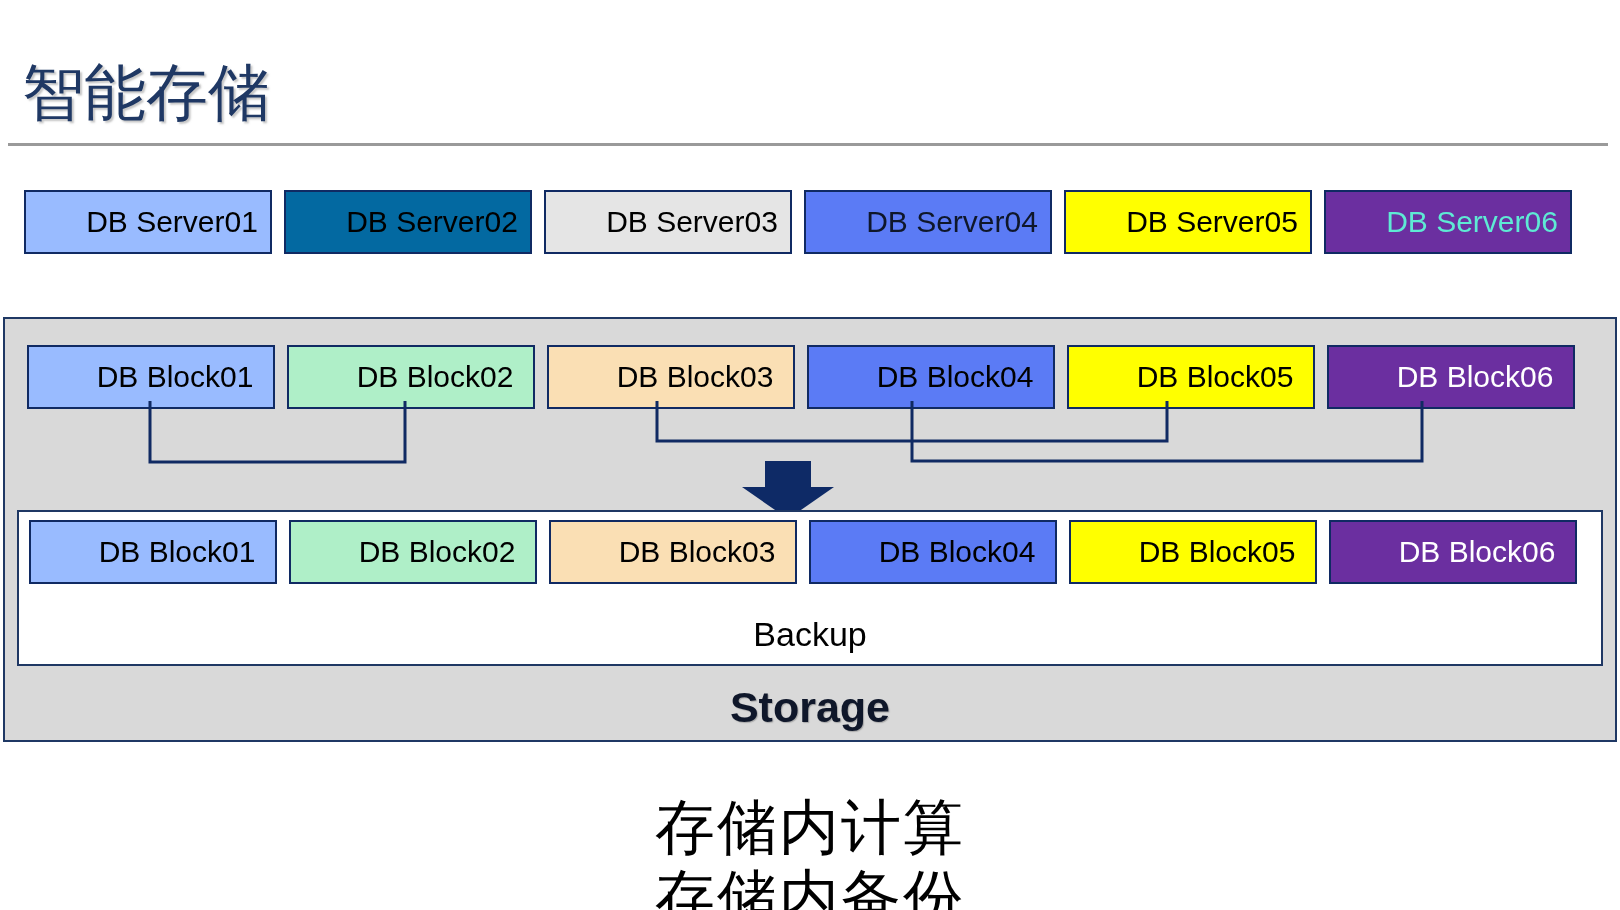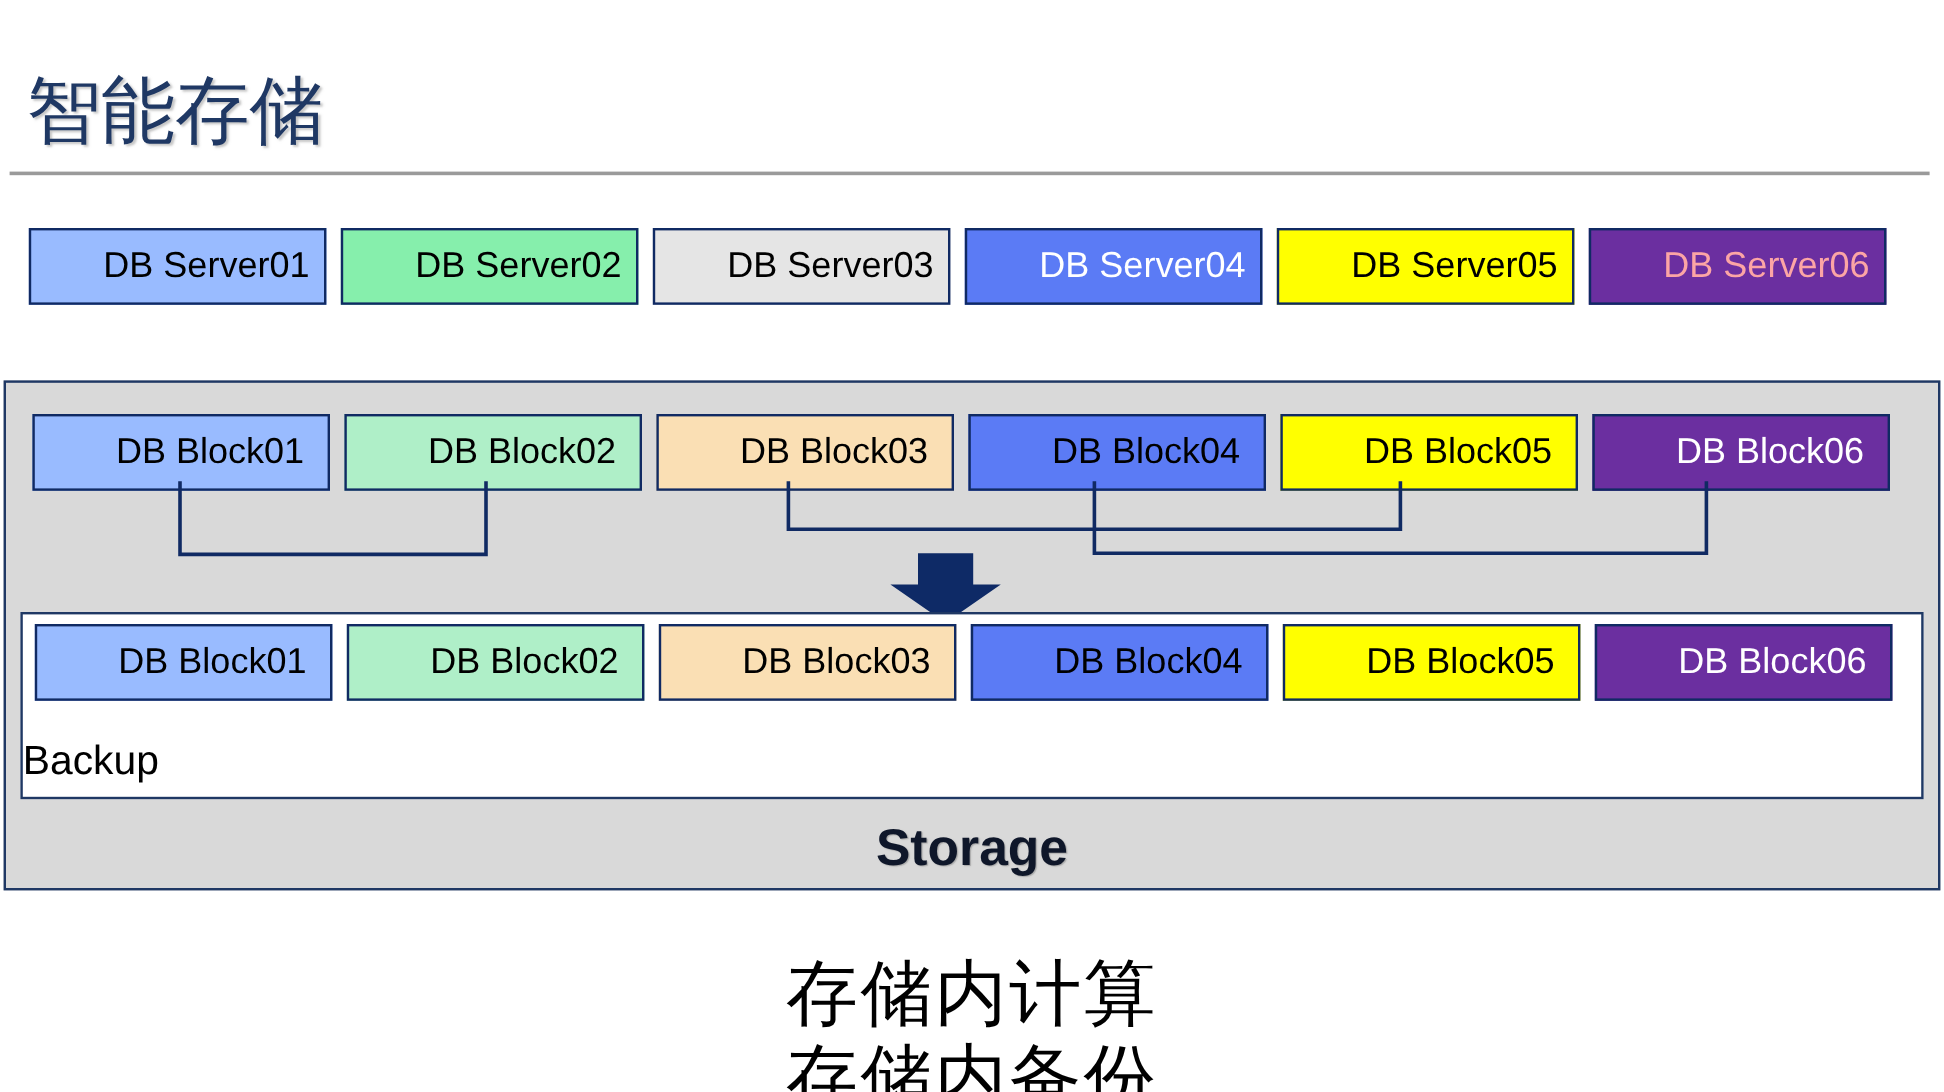--- a/index.html
+++ b/index.html
@@ -47,21 +47,21 @@
     text-shadow:1px 1px 1px rgba(120,120,120,.5);
   }
 
   
   #backup-panel{
     position:absolute;left:12px;top:191px;width:1586px;height:156px;
     background:#ffffff;border:2px solid #1F3864;box-sizing:border-box;
   }
   #backup-label{
     position:absolute;left:0;right:0;bottom:10px;
-    font-size:34px;color:#000;
+    text-align:center;font-size:34px;color:#000;
   }
 
   
   #connectors{position:absolute;left:0;top:0;width:1614px;height:425px;pointer-events:none;}
 
   
   .caption{
     position:absolute;width:1620px;text-align:center;
     font-size:60px;color:#000;letter-spacing:2px;
   }
@@ -78,33 +78,33 @@
 
 <div id="slide">
 
   <div class="slide-title">智能存储</div>
   <div class="title-rule"></div>
 
   <div id="server-row">
       <div class="box" style="left: 24px; top: 144px; width: 248px; height: 64px; background: rgb(153, 187, 255); color: rgb(0, 0, 0);">
         <span>DB Server01</span>
       </div>
-      <div class="box" style="left: 284px; top: 144px; width: 248px; height: 64px; background: #86efac; color: rgb(0, 0, 0); text-align: right;">
+      <div class="box" style="left: 284px; top: 144px; width: 248px; height: 64px; background: #0369a1; color: rgb(0, 0, 0); text-align: right;">
         <span>DB Server02</span>
       </div>
       <div class="box" style="left: 544px; top: 144px; width: 248px; height: 64px; background: #e5e5e5; color: rgb(0, 0, 0);">
         <span>DB Server03</span>
       </div>
-      <div class="box" style="left: 804px; top: 144px; width: 248px; height: 64px; background: rgb(91, 123, 245); color: #ffffff;">
+      <div class="box" style="left: 804px; top: 144px; width: 248px; height: 64px; background: rgb(91, 123, 245); color: #0f172a;">
         <span>DB Server04</span>
       </div>
       <div class="box" style="left: 1064px; top: 144px; width: 248px; height: 64px; background: rgb(255, 255, 0); color: rgb(0, 0, 0);">
         <span>DB Server05</span>
       </div>
-      <div class="box dark" style="left: 1324px; top: 144px; width: 248px; height: 64px; background: rgb(107, 47, 160); color: #fca5a5;">
+      <div class="box dark" style="left: 1324px; top: 144px; width: 248px; height: 64px; background: rgb(107, 47, 160); color: #5eead4;">
         <span>DB Server06</span>
       </div>
     </div>
 
   <div id="storage-container">
 
     <div id="block-row">
         <div class="box" style="left: 22px; top: 26px; width: 248px; height: 64px; background: rgb(153, 187, 255); color: rgb(0, 0, 0);">
           <span>DB Block01</span>
         </div>

